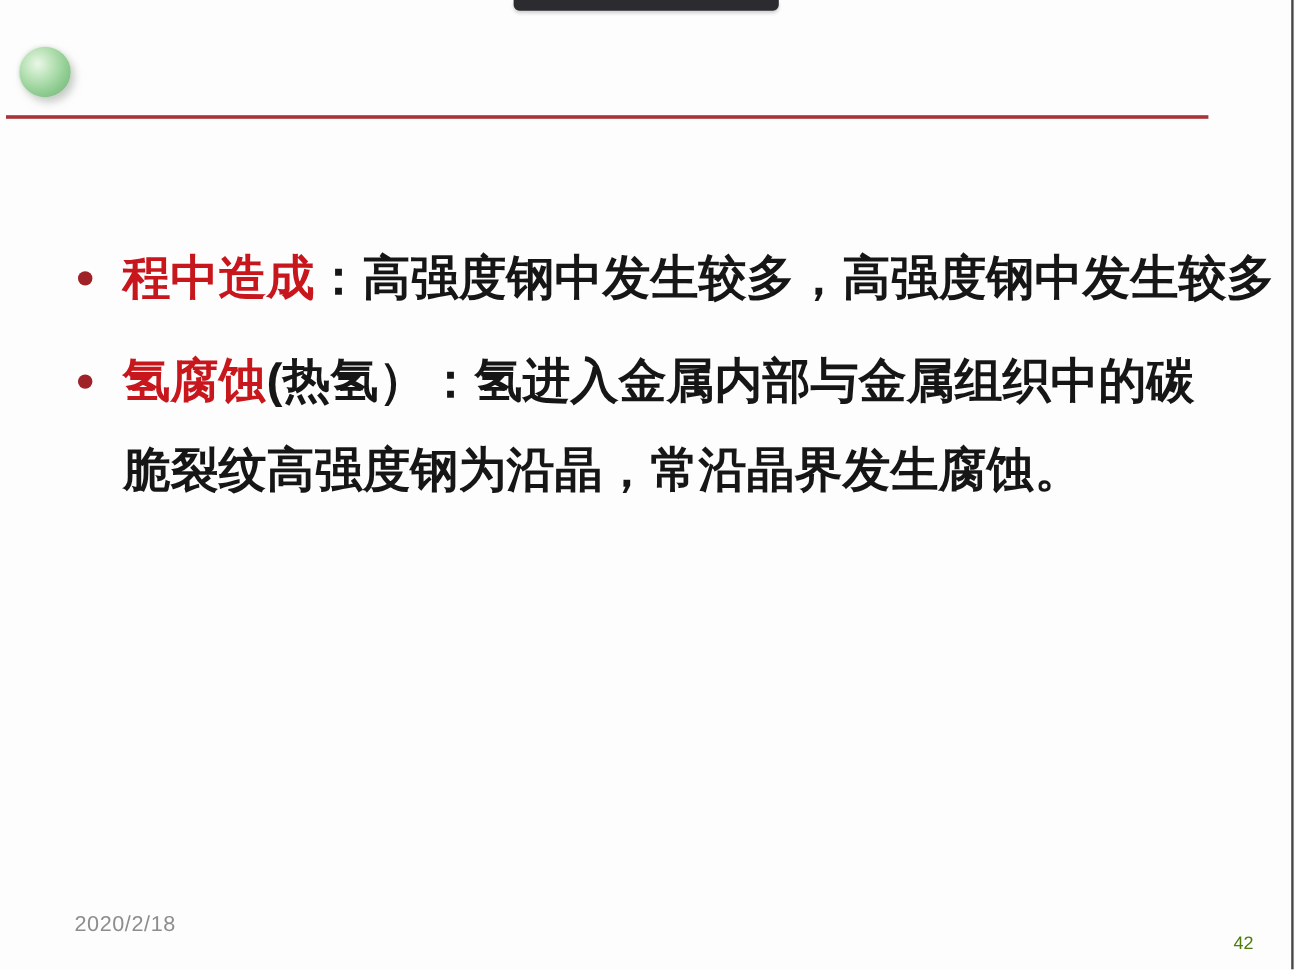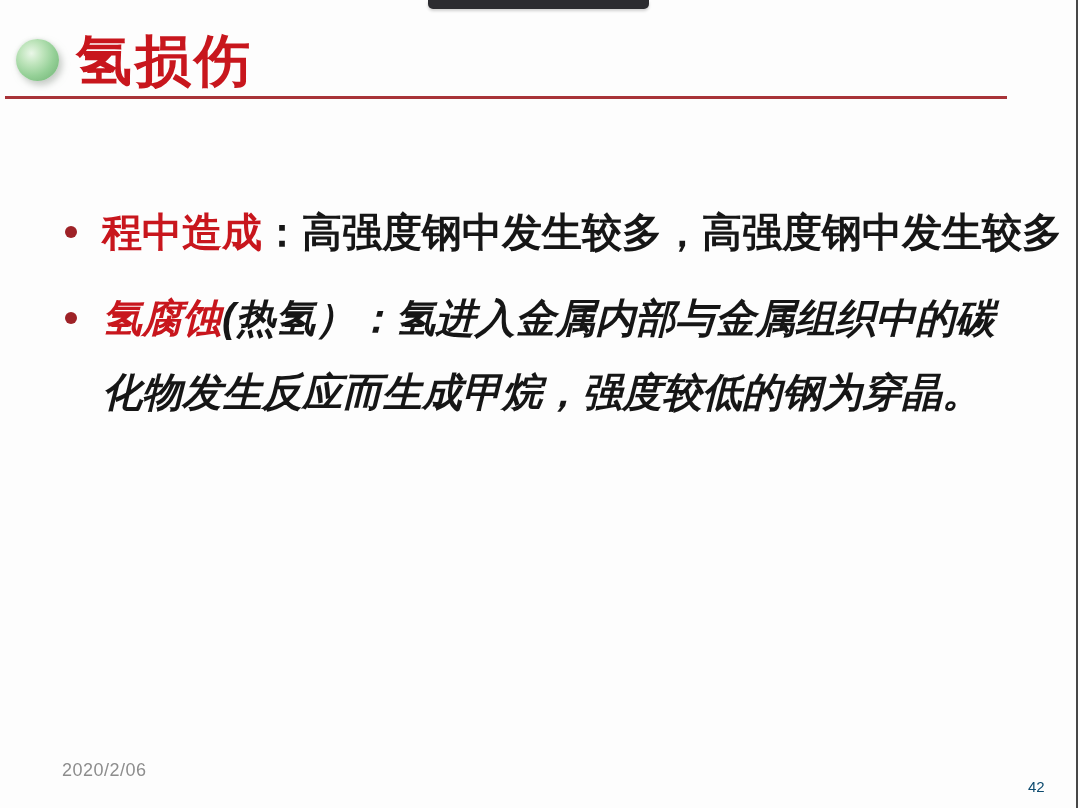--- a/index.html
+++ b/index.html
@@ -74,21 +74,20 @@
     left: 62px;
     top: 195px;
     width: 965px;
   }
   .bullet-item {
     position: relative;
     padding-left: 40px;
   }
   .bullet-item + .bullet-item {
     margin-top: 12px;
-    font-style: italic;
   }
   .dot {
     position: absolute;
     left: 3px;
     top: 31px;
     width: 12px;
     height: 12px;
     border-radius: 50%;
     background: #9e2227;
   }
@@ -108,46 +107,45 @@
     top: 760px;
     font-size: 18px;
     color: #8d8d8d;
     letter-spacing: 0.5px;
   }
   .page-number {
     position: absolute;
     left: 1028px;
     top: 778px;
     font-size: 15px;
-    color: #0c4a6e;
+    color: #4d7c0f;
   }
 </style>
 </head>
 <body>
 
 <div class="stage">
 
   <div class="top-bar"></div>
   <div class="right-edge"></div>
 
   <span class="ball"></span>
-  <h1 class="title">氢损伤</h1>
   <div class="rule"></div>
 
   <div class="body">
 
     <div class="bullet-item">
       <span class="dot"></span>
       <div class="line"><span class="keyword">程中造成</span><span>：高强度钢中发生较多，高强度钢中发生较多</span></div>
     </div>
 
     <div class="bullet-item">
       <span class="dot"></span>
       <div class="line"><span class="keyword">氢腐蚀</span><span>(热氢）：氢进入金属内部与金属组织中的碳</span></div>
-      <div class="line">化物发生反应而生成甲烷，强度较低的钢为穿晶。</div>
+      <div class="line">脆裂纹高强度钢为沿晶，常沿晶界发生腐蚀。</div>
     </div>
 
   </div>
 
-  <span class="footer-date">2020/2/06</span>
+  <span class="footer-date">2020/2/18</span>
   <span class="page-number">42</span>
 
 </div>
 
 </body></html>

